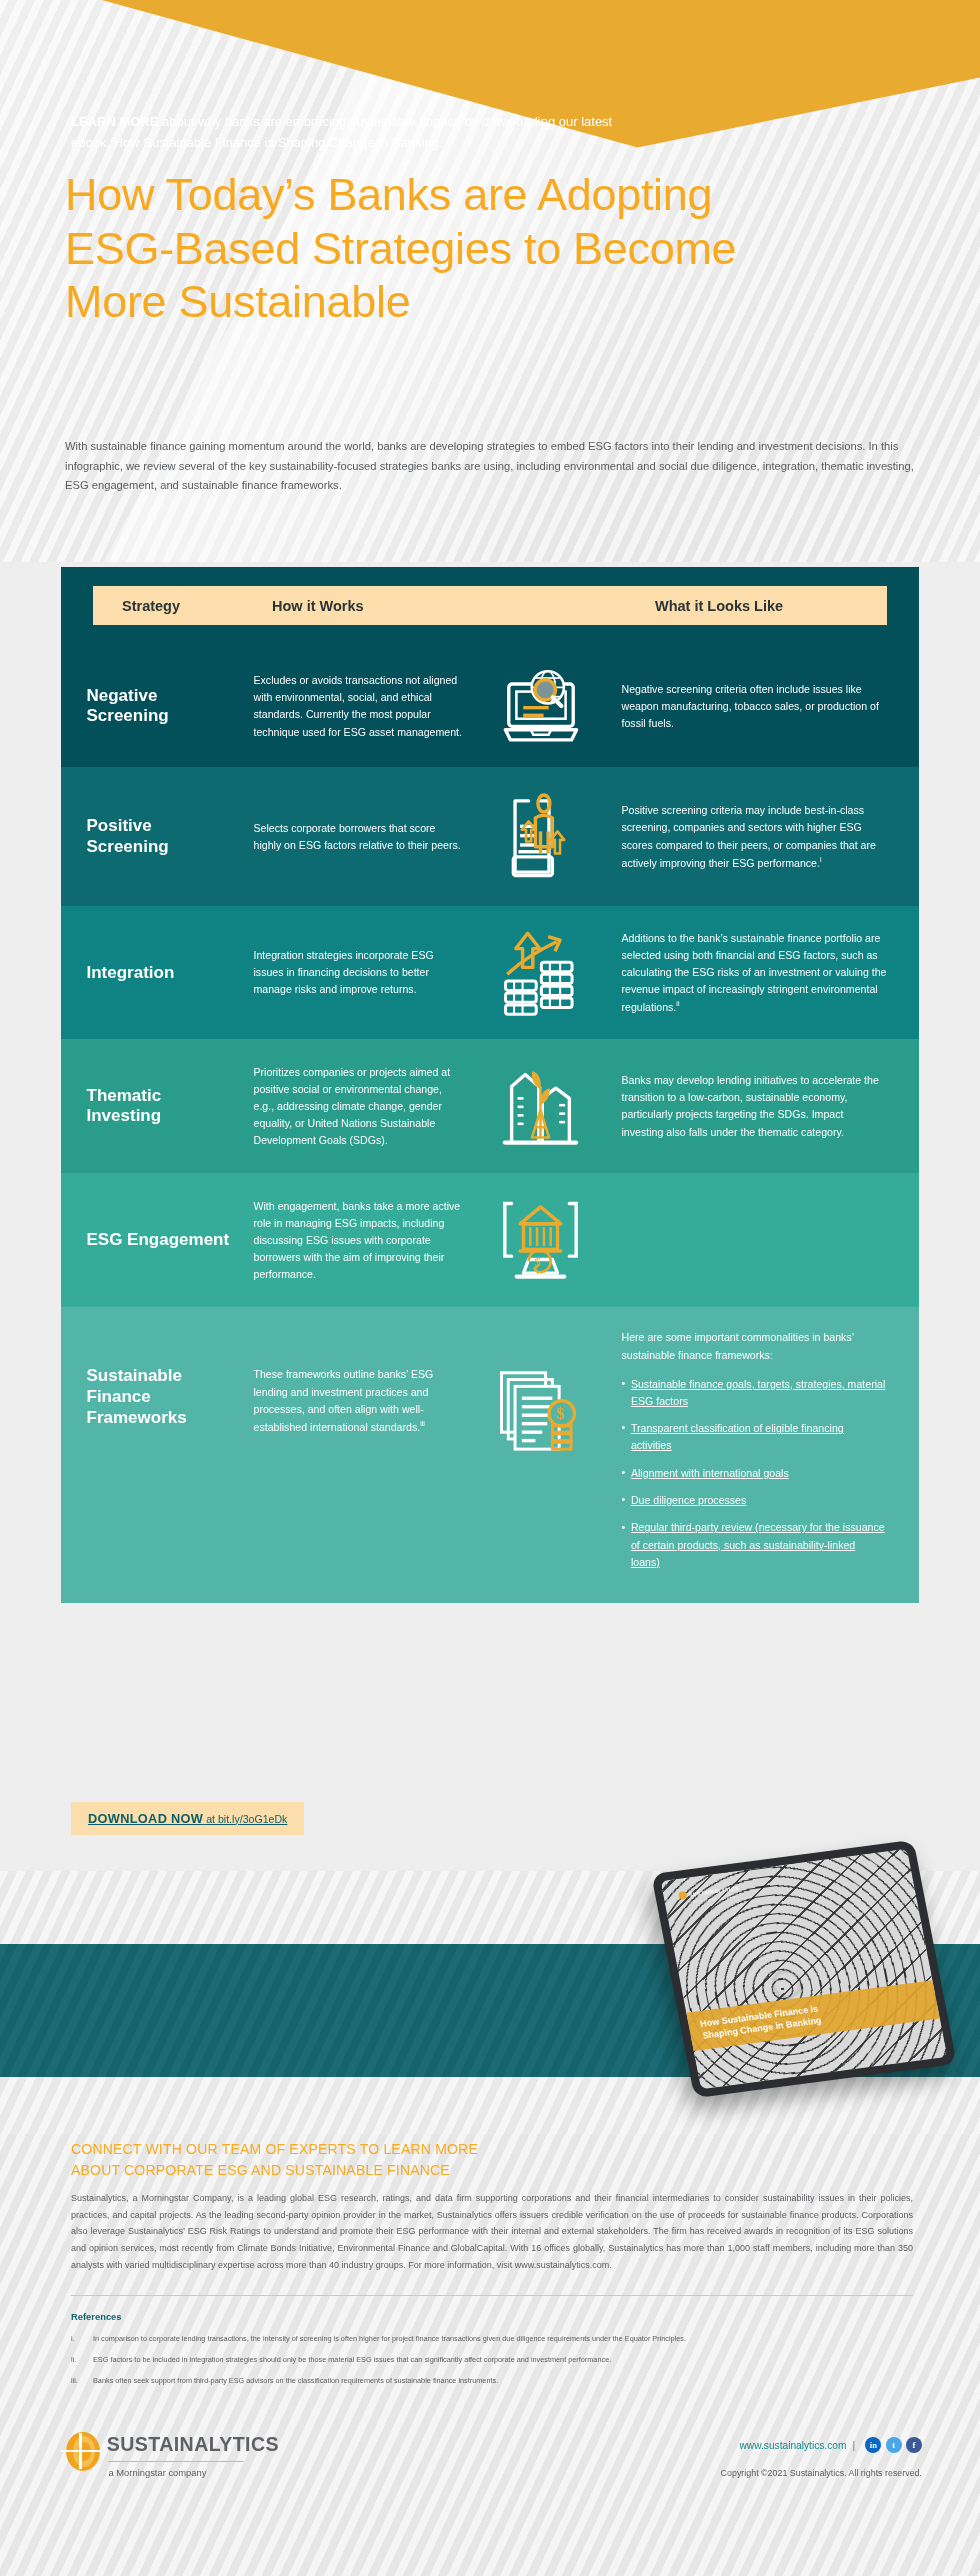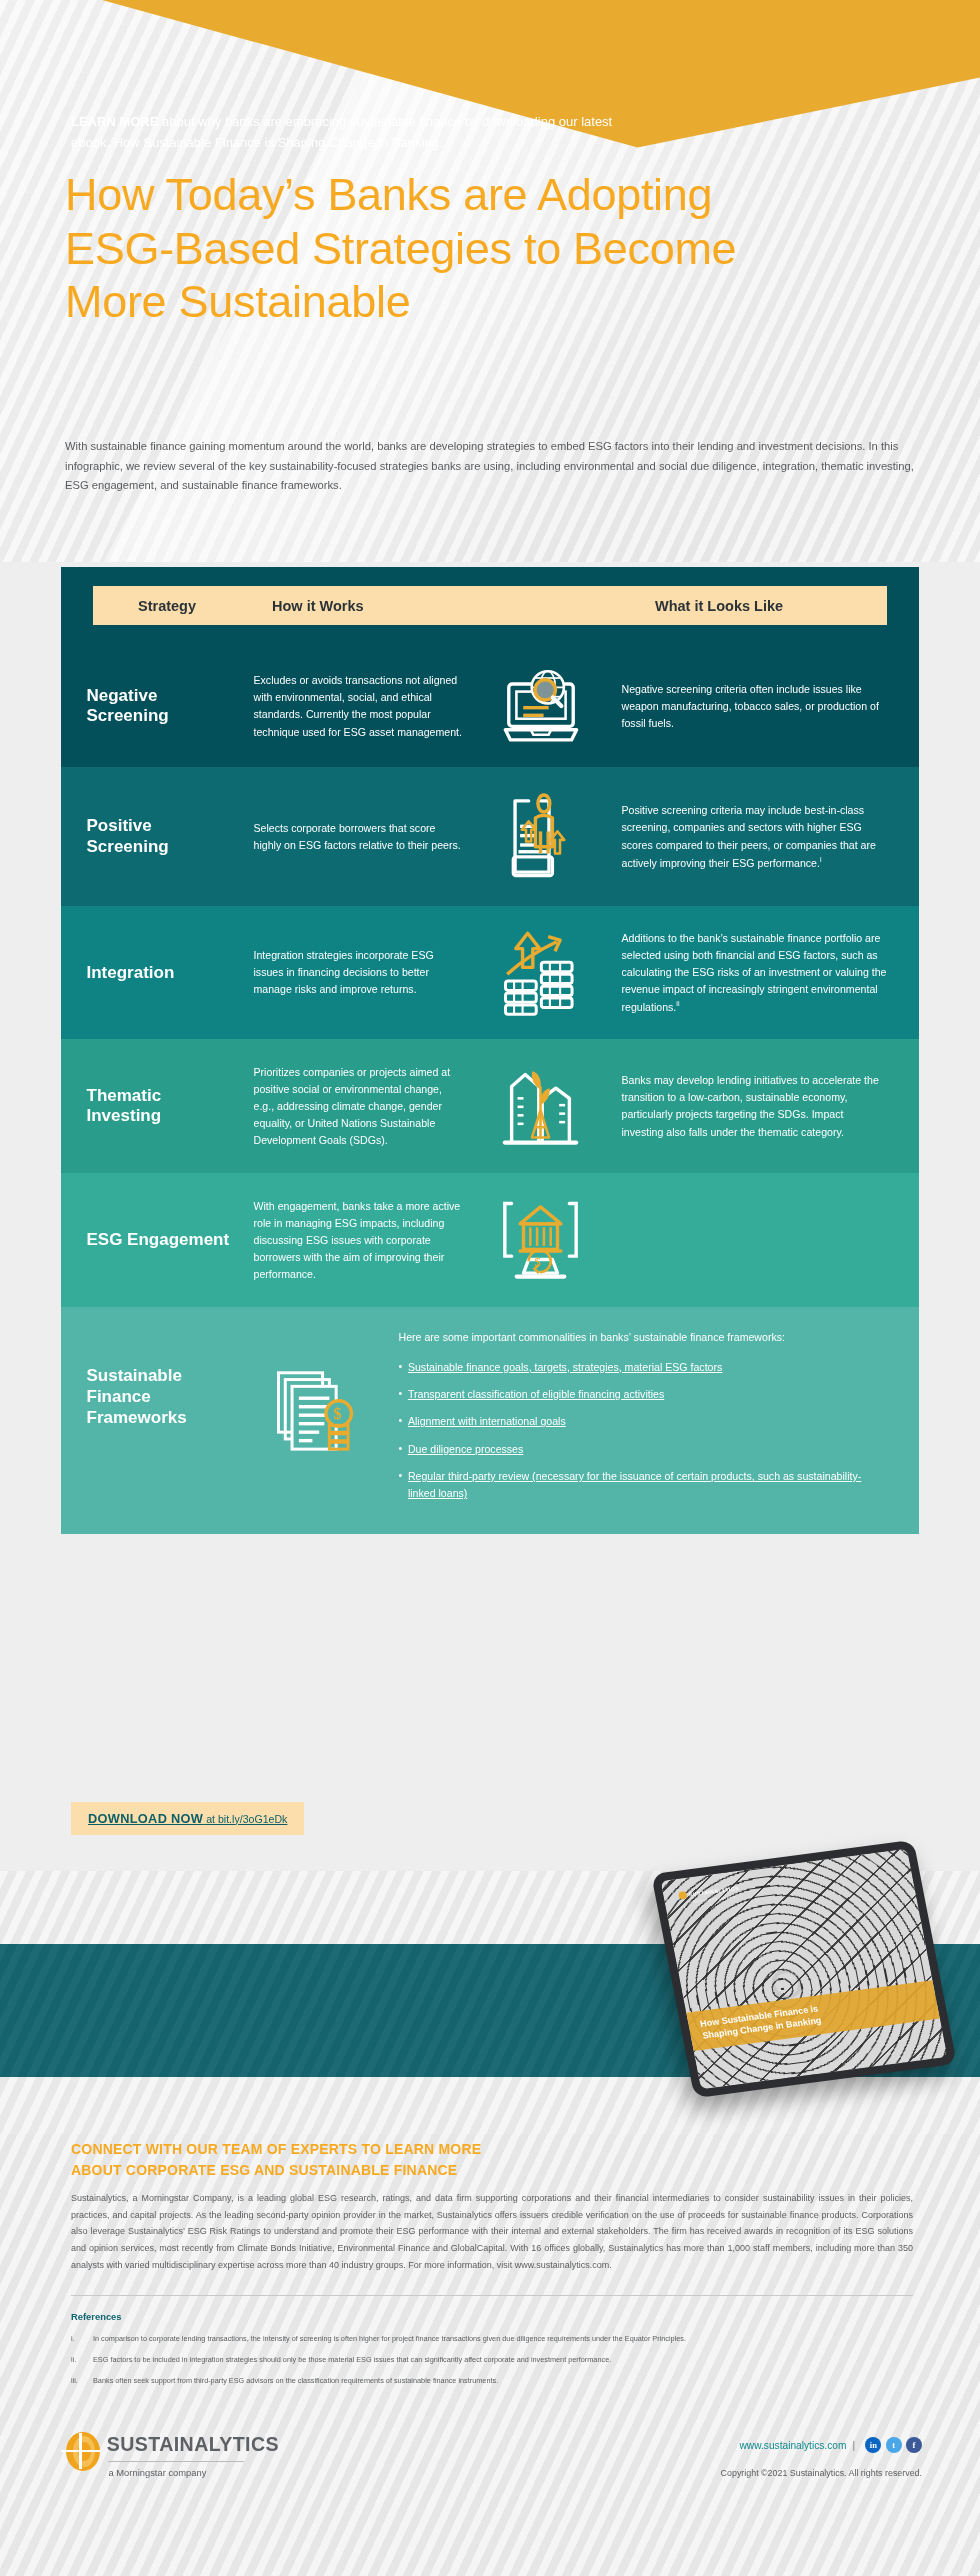--- a/index.html
+++ b/index.html
@@ -73,21 +73,21 @@
   }
   .head-strip {
     margin: 0 32px;
     background: #fbdeab;
     height: 39px;
     display: flex;
     align-items: center;
   }
   .head-strip .h-strategy {
     width: 179px;
-    padding-left: 45px;
+    padding-left: 29px;
     font-size: 14.5px;
     font-weight: bold;
     color: #2b3338;
   }
   .head-strip .h-how {
     width: 247px;
     font-size: 14.5px;
     font-weight: bold;
     color: #2b3338;
   }
@@ -277,21 +277,21 @@
     background:
       repeating-linear-gradient(115deg,
         rgba(255,255,255,0.5) 0px, rgba(255,255,255,0.5) 7.7px,
         rgba(0,0,0,0.02) 7.7px, rgba(0,0,0,0.02) 16px),
       #ebebeb;
   }
   .info-title {
     position: absolute; left: 71px; top: 5.1px;
     width: 766px;
     color: #f7aa21;
-    font-weight: bold;
+    font-weight: normal;
     font-size: 14px;
     line-height: 1.5;
     letter-spacing: 0.2px;
   }
   .info-body {
     position: absolute; left: 71px; top: 56px;
     width: 842px;
     color: #5a5d60;
     font-size: 9px;
     line-height: 1.85;
@@ -514,20 +514,23 @@
         <line x1="26" y1="66" x2="74" y2="66" stroke="#e9ab2f" stroke-width="4" stroke-linecap="round"></line>
         <path d="M36 78 a13 13 0 1 1 13 13" fill="none" stroke="#e9ab2f" stroke-width="3"></path>
         <path d="M48 92 l-5 -5 l5 -5" fill="none" stroke="#e9ab2f" stroke-width="3"></path>
         <text x="43" y="84" font-size="15" fill="#e9ab2f" font-family="Liberation Serif, serif">$</text>
       </svg>
     </div>
   </div>
 
   <div class="row r5">
     <div class="c-strategy">Sustainable Finance Frameworks</div>
+    <div class="c-how">
+      <span>These frameworks outline banks’ ESG lending and investment practices and processes, and often align with well-established international standards.</span><span class="sup">iii</span>
+    </div>
     <div class="c-icon">
       <svg width="89" height="95" viewBox="0 0 104 112">
         <rect x="6" y="8" width="52" height="70" fill="none" stroke="#fff" stroke-width="3.5"></rect>
         <rect x="14" y="16" width="52" height="70" fill="none" stroke="#fff" stroke-width="3.5"></rect>
         <rect x="22" y="24" width="52" height="74" fill="#53b5a8" stroke="#fff" stroke-width="3.5"></rect>
         <g stroke="#fff" stroke-width="4">
           <line x1="30" y1="38" x2="66" y2="38"></line>
           <line x1="30" y1="48" x2="66" y2="48"></line>
           <line x1="30" y1="58" x2="66" y2="58"></line>
           <line x1="30" y1="68" x2="60" y2="68"></line>

